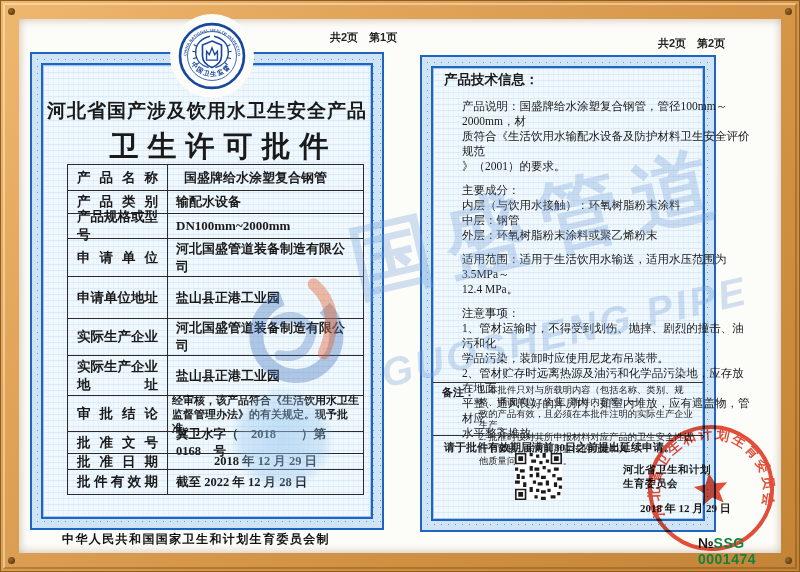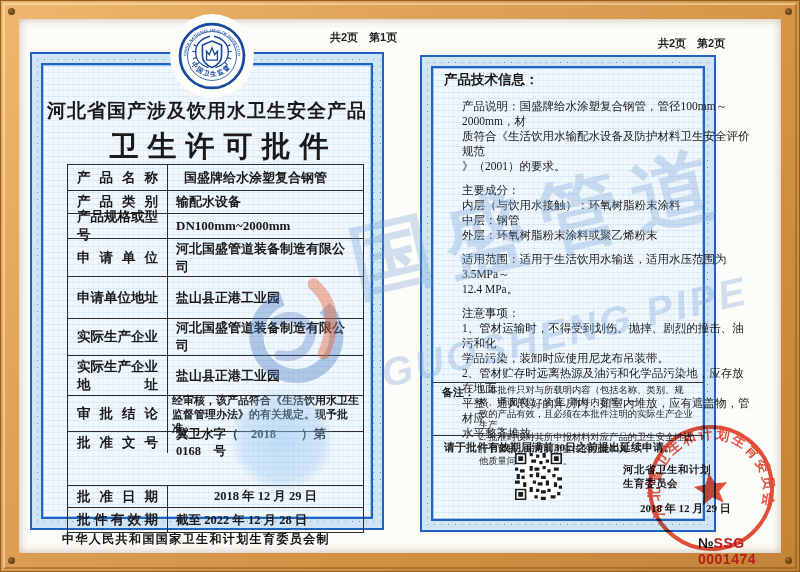--- a/index.html
+++ b/index.html
@@ -57,21 +57,21 @@
   .remark-label { font-size:11px; font-weight:bold; width:37px; flex:none; }
   .remark-text { flex:1; font-size:9.3px; line-height:11.8px; white-space:pre-line; }
   .renewal { position:absolute; left:22px; top:383px; font-size:11px; font-weight:bold; }
   .qr { position:absolute; left:93px; top:396px; width:47px; height:47px; background:#fff; }
   .issuer { position:absolute; left:201px; top:406px; font-size:10.5px; font-weight:bold; letter-spacing:.5px; }
   .issue-date { position:absolute; left:218px; top:444px; font-size:11px; font-weight:bold; white-space:pre; }
   .seal { position:absolute; left:218px; top:360px; width:142px; height:142px; transform:rotate(-8deg); opacity:.88; mix-blend-mode:multiply; }
 
   .serial { position:absolute; left:698px; top:535px; font-family:"Liberation Sans",sans-serif; font-size:14px; font-weight:bold; }
   .serial .no { color:#111; }
-  .serial .num { color:#b91c1c; letter-spacing:.5px; }
+  .serial .num { color:#15803d; letter-spacing:.5px; }
 
   
   .watermark { position:absolute; inset:0; pointer-events:none; z-index:4; }
   .wm-logo { position:absolute; left:240px; top:272px; width:112px; height:124px; transform:rotate(-10deg); }
   .wm-cn { position:absolute; left:352px; top:212px; font-size:82px; font-weight:bold; letter-spacing:14px; white-space:nowrap;
            color:rgba(108,152,212,.30); transform:rotate(-13deg); transform-origin:left center; font-family:"Liberation Sans",sans-serif; }
   .wm-en { position:absolute; left:382px; top:352px; font-size:40px; font-weight:bold; font-style:italic; letter-spacing:3px; white-space:nowrap;
            color:rgba(108,152,212,.30); transform:rotate(-13deg); transform-origin:left center; font-family:"Liberation Sans",sans-serif; }
 </style>
 </head>
@@ -169,21 +169,21 @@
         </div>
       <div class="tval v-small v-center">经审核，该产品符合《生活饮用水卫生
 监督管理办法》的有关规定。现予批准。</div>
     </div>
     <div class="trow" style="height:22px;">
       <div class="tlabel">
           <span>批准文号</span>
         </div>
       <div class="tval v-serif v-mid">冀卫水字（　2018　　）第　0168　号</div>
     </div>
-    <div class="trow" style="height:22px;margin-top:32px;">
+    <div class="trow" style="height:16px;">
       <div class="tlabel">
           <span>批准日期</span>
         </div>
       <div class="tval v-serif v-mid v-center">2018 年 12 月 29 日</div>
     </div>
     <div class="trow" style="height:25px;">
       <div class="tlabel">
           <span>批件有效期</span>
         </div>
       <div class="tval v-serif v-mid">截至 2022 年 12 月 28 日</div>

